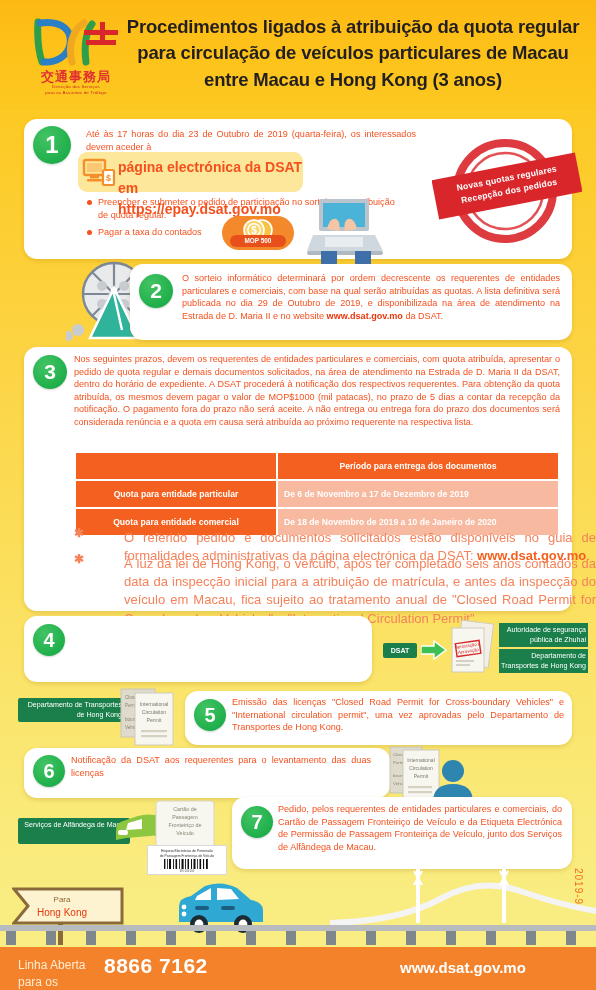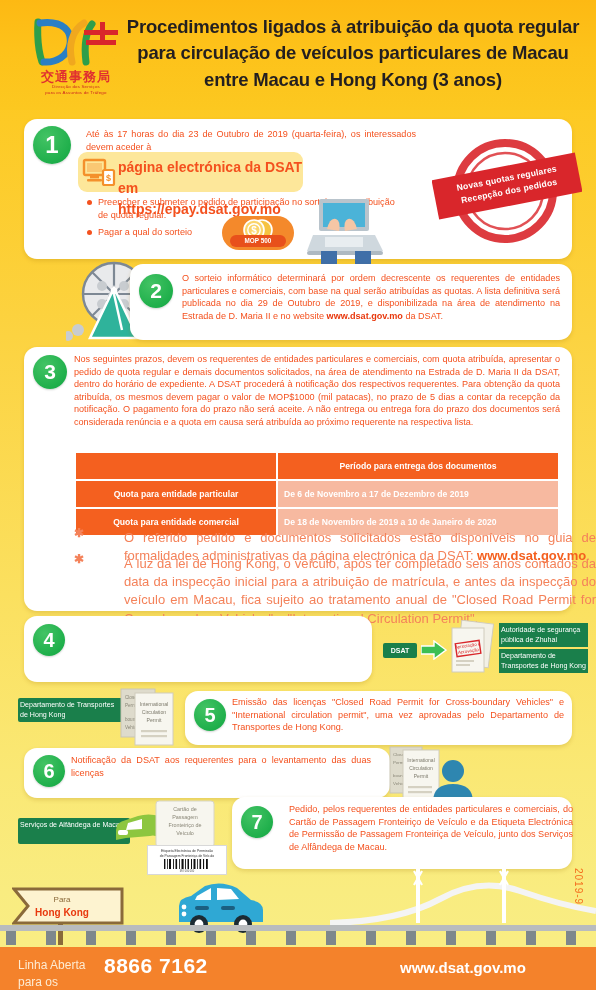--- a/index.html
+++ b/index.html
@@ -85,50 +85,50 @@
   
   #c4{left:24px;top:616px;width:348px;height:66px;}
   #n4{left:33px;top:624px;width:32px;height:32px;font-size:20px;line-height:32px;}
   #t4{left:72px;top:621px;width:290px;}
   #dsatchip{position:absolute;left:383px;top:643px;width:34px;height:15px;
     background:#1a7f4b;border-radius:2px;color:#fff;font-size:7px;font-weight:bold;
     line-height:15px;text-align:center;}
   #arrow4{position:absolute;left:421px;top:640px;width:26px;height:20px;}
   #docs4{position:absolute;left:449px;top:620px;width:48px;height:58px;}
   .greenlabel{position:absolute;background:#1a7f4b;color:#fff;font-size:7.1px;
-    text-align:left;line-height:1.35;padding:3px 2px;box-sizing:border-box;}
+    text-align:right;line-height:1.35;padding:3px 2px;box-sizing:border-box;}
   #gl1{left:499px;top:623px;width:89px;height:24px;}
   #gl2{left:499px;top:649px;width:89px;height:24px;}
   
   #c5{left:185px;top:691px;width:387px;height:54px;}
   #n5{left:194px;top:699px;width:32px;height:32px;font-size:20px;line-height:32px;}
   #t5{left:232px;top:696px;width:332px;}
   #gl3{left:18px;top:698px;width:106px;height:24px;border-radius:2px;}
   #permit5{position:absolute;left:119px;top:687px;width:64px;height:62px;}
   
   #c6{left:24px;top:748px;width:366px;height:50px;}
   #n6{left:33px;top:755px;width:32px;height:32px;font-size:20px;line-height:32px;}
   #t6{left:71px;top:754px;width:300px;}
   #permit6{position:absolute;left:388px;top:745px;width:62px;height:58px;}
   #person6{position:absolute;left:432px;top:758px;width:42px;height:44px;}
   
   #c7{left:232px;top:797px;width:340px;height:72px;}
   #n7{left:241px;top:806px;width:32px;height:32px;font-size:20px;line-height:32px;}
-  #t7{left:289px;top:803px;width:284px;}
+  #t7{left:278px;top:803px;width:284px;}
   #gl4{left:18px;top:818px;width:112px;height:26px;border-radius:2px;}
   #car7{position:absolute;left:112px;top:808px;width:66px;height:46px;}
   #card7{position:absolute;left:155px;top:800px;width:62px;height:50px;}
   #barcode7{position:absolute;left:147px;top:845px;width:78px;height:28px;
     background:#fff;border:1px solid #d8d8d8;}
   
   #sign{position:absolute;left:12px;top:885px;width:120px;height:60px;}
   #signtxt{position:absolute;left:14px;top:893px;width:96px;text-align:center;
     font-size:9px;line-height:1.35;color:#f4511e;}
   #signtxt .s1{color:#8a6a3a;font-weight:normal;font-size:8px;}
-  #signtxt .s2{color:#e8380d;font-weight:bold;font-size:10px;}
+  #signtxt .s2{color:#e8380d;font-weight:normal;font-size:10px;}
   #car{position:absolute;left:175px;top:880px;width:92px;height:56px;}
   #bridge{position:absolute;left:330px;top:865px;width:266px;height:66px;}
   #road{position:absolute;left:0;top:925px;width:596px;height:22px;}
   #vdate{position:absolute;left:566px;top:868px;width:18px;
     writing-mode:vertical-rl;font-size:10px;color:#f4701f;letter-spacing:1px;}
   
   #footer{position:absolute;left:0;top:947px;width:596px;height:43px;background:#f4822b;}
   #hotlabel{position:absolute;left:18px;top:957px;width:80px;color:#fdebd2;
     font-size:12px;line-height:1.45;}
   #hotnum{position:absolute;left:104px;top:954px;color:#fff;font-size:21px;
@@ -173,21 +173,21 @@
     <rect x="5" y="24" width="15" height="2.6" rx="1" fill="#f4902b"></rect>
     <rect x="21" y="15" width="11" height="15" rx="1.5" fill="#fff" stroke="#f4902b" stroke-width="2.2"></rect>
     <text x="26.5" y="26" font-size="9" font-weight="bold" fill="#f4902b" text-anchor="middle" font-family="Liberation Sans, sans-serif">$</text>
   </svg>
   <div id="epaytext">
     <span>página electrónica da DSAT em</span><br>
     <span>https://epay.dsat.gov.mo</span>
   </div>
 
   <div class="bullet" style="left:98px;top:196px;width:300px;">Preencher e submeter o pedido de participação no sorteio para atribuição de quota regular.</div>
-  <div class="bullet" style="left:98px;top:226px;width:120px;">Pagar a qual do sorteio</div>
+  <div class="bullet" style="left:98px;top:226px;width:120px;">Pagar a taxa do contados</div>
 
   <div id="coin">
     <svg id="coininner" viewBox="0 0 72 34">
       <circle cx="40" cy="14" r="10" fill="#f6c342" stroke="#fff" stroke-width="1.6"></circle>
       <circle cx="32" cy="14" r="10" fill="#fbd56b" stroke="#fff" stroke-width="1.6"></circle>
       <circle cx="32" cy="14" r="6.2" fill="none" stroke="#fff" stroke-width="1.4"></circle>
       <text x="32" y="18" font-size="10" font-weight="bold" fill="#fff" text-anchor="middle" font-family="Liberation Sans, sans-serif">$</text>
     </svg>
     <div id="coinlabel">MOP 500</div>
   </div>

